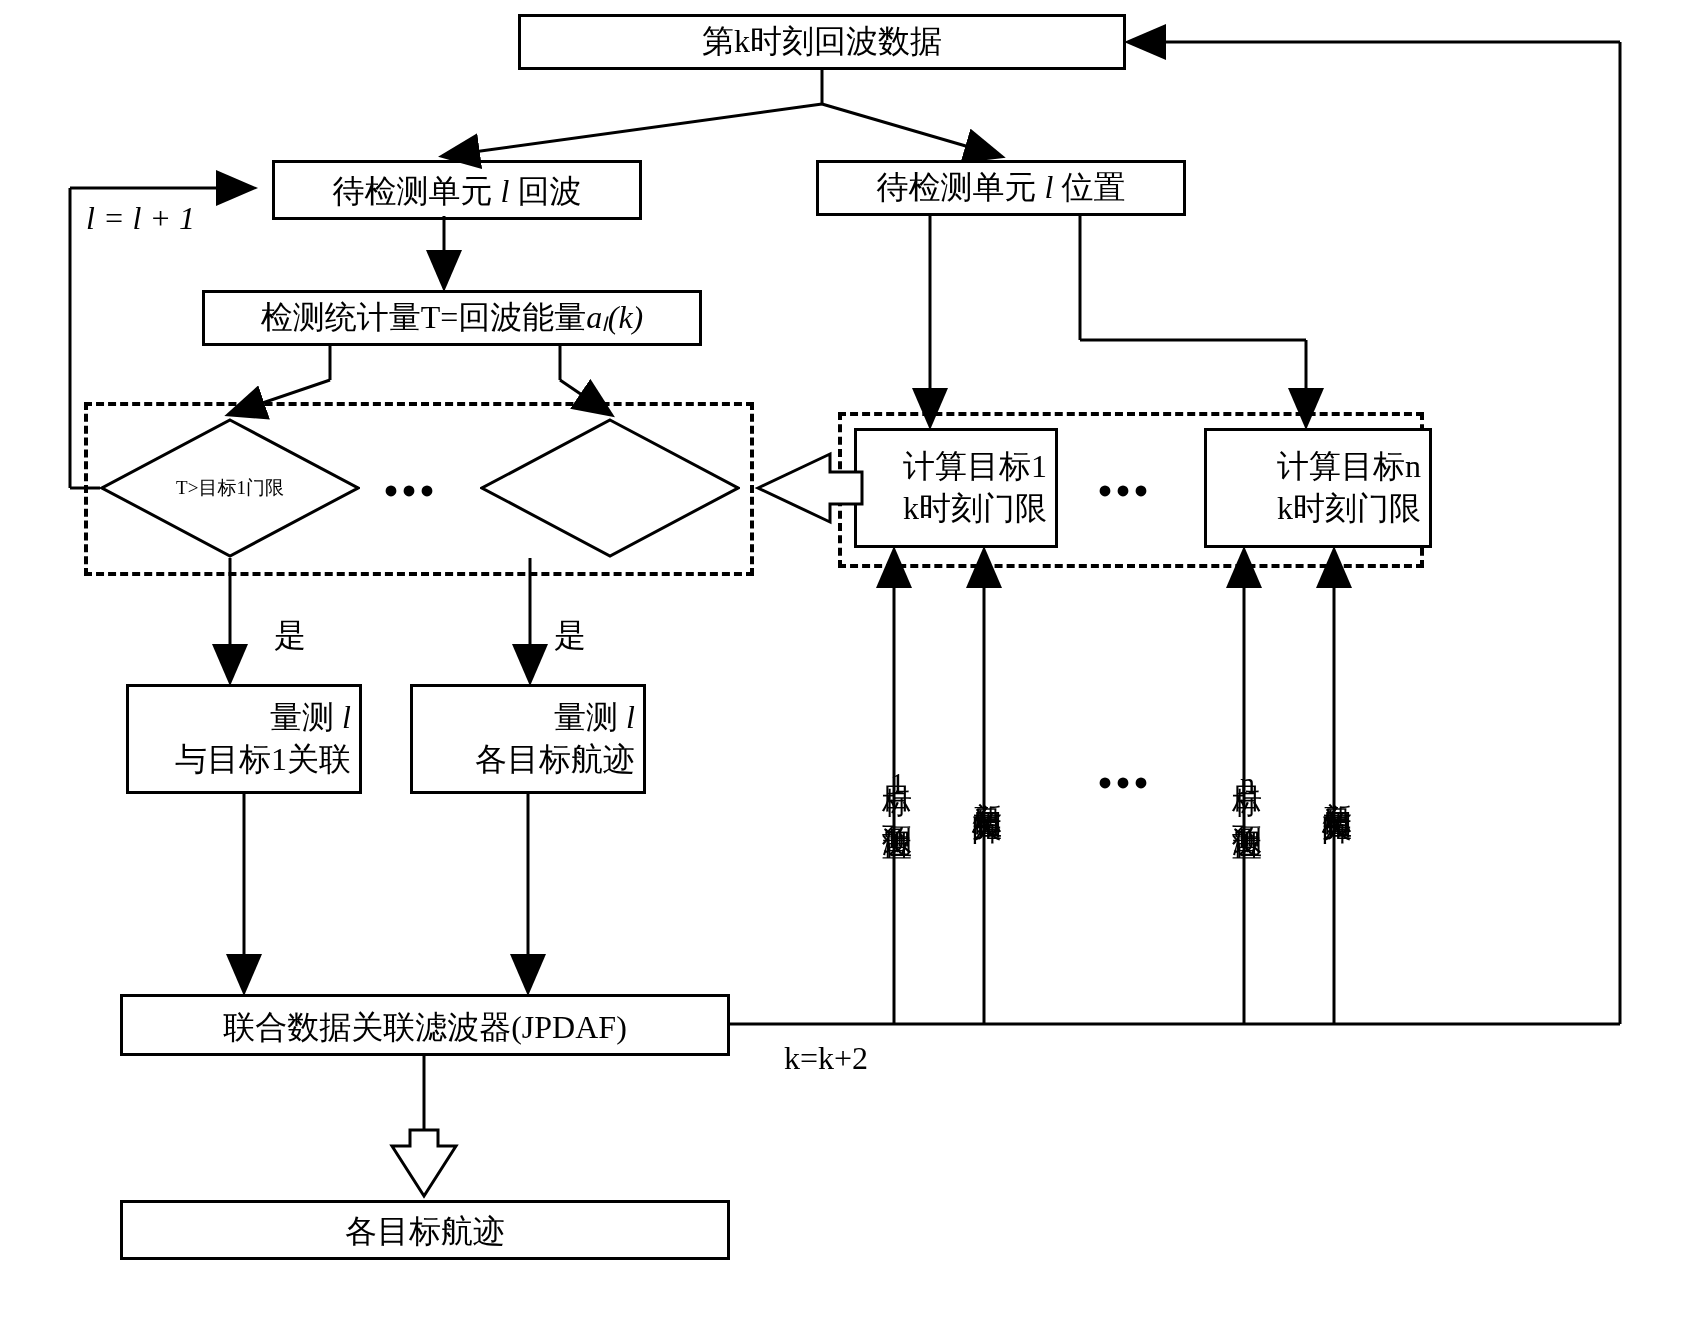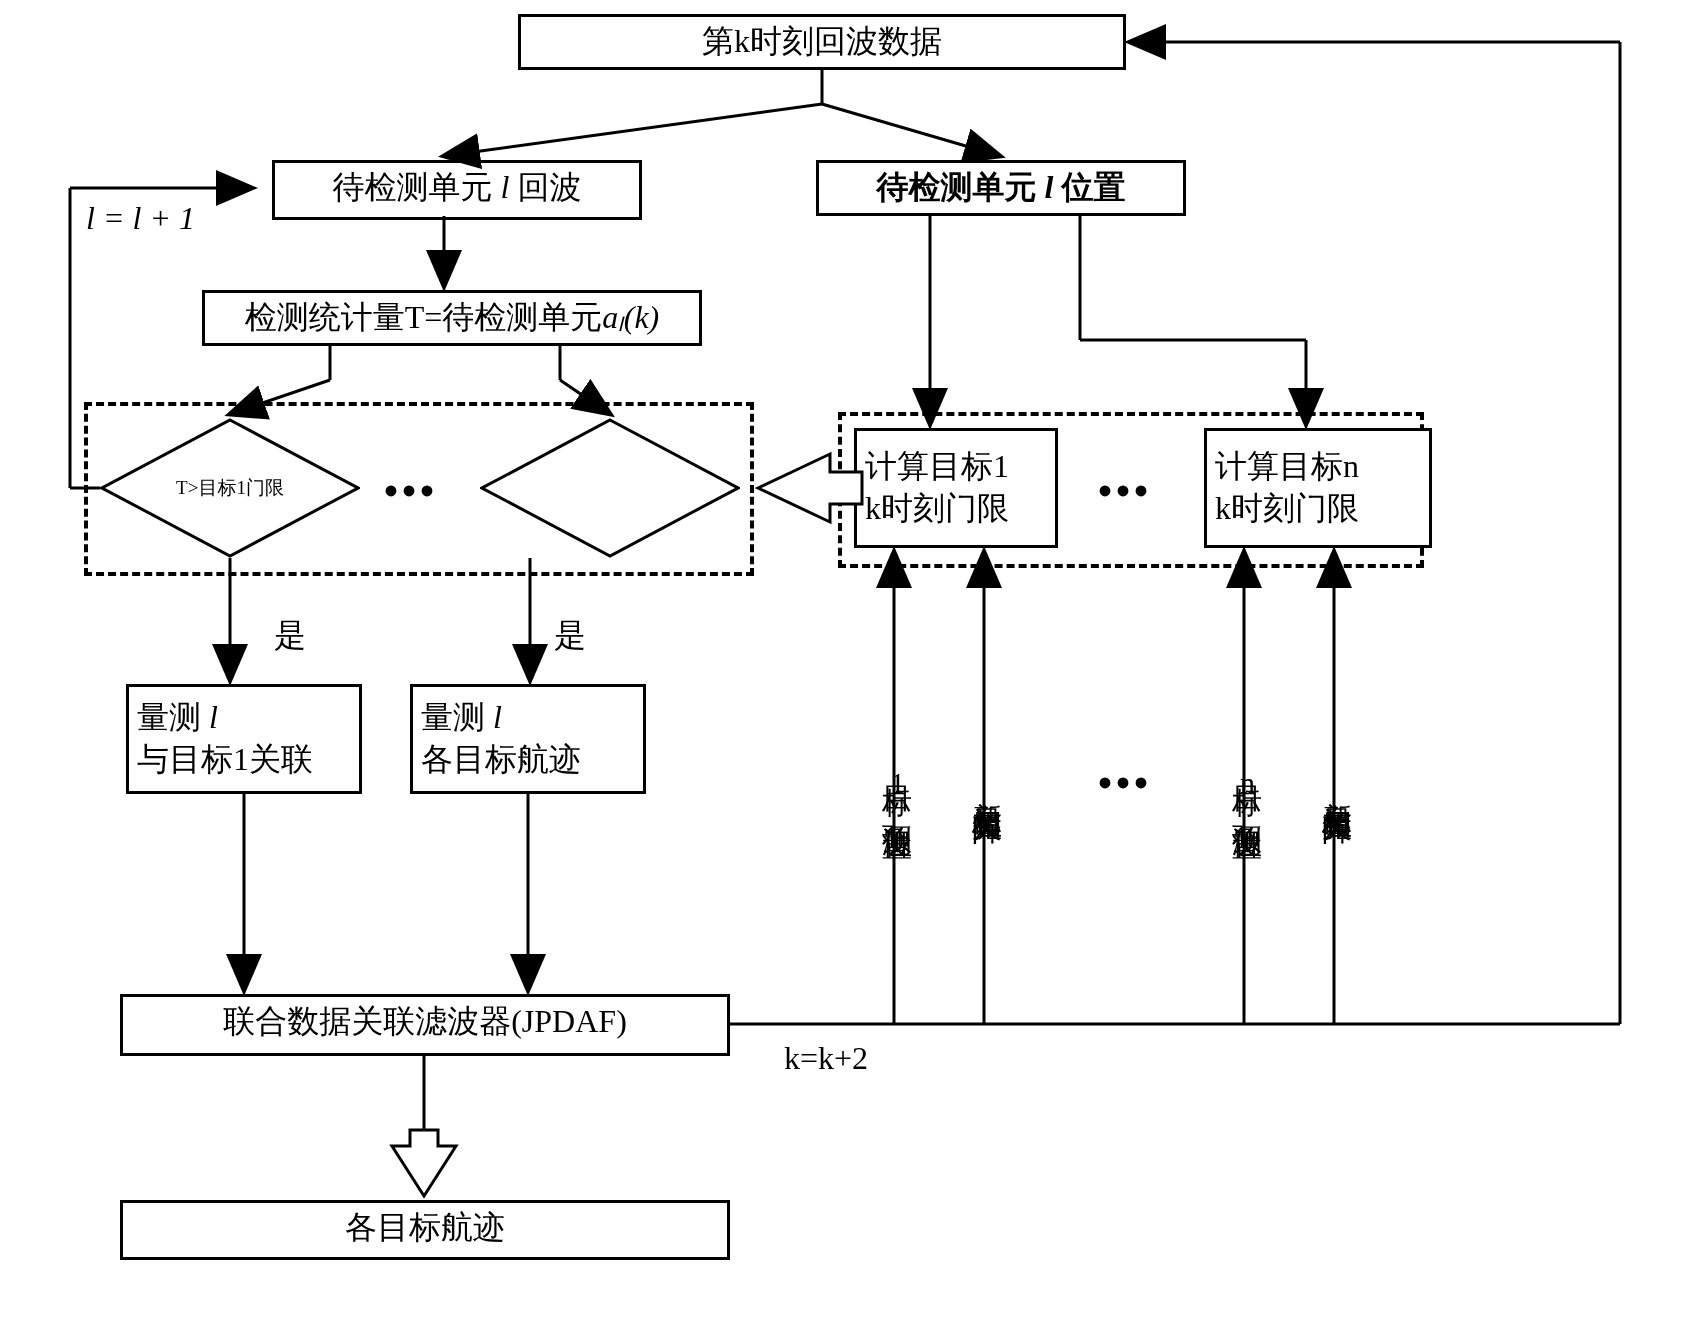--- a/index.html
+++ b/index.html
@@ -8,21 +8,21 @@
     background: #fff;
     width: 1681px;
     height: 1318px;
     position: relative;
   }
   .box {
     position: absolute;
     border: 3px solid #000;
     background: #fff;
     display: flex;
-    align-items: flex-start;
+    align-items: flex-end;
     justify-content: center;
     text-align: center;
     font-size: 32px;
     line-height: 1.3;
     padding: 4px 8px;
   }
   .dashed-box {
     position: absolute;
     border: 4px dashed #000;
     background: transparent;
@@ -80,29 +80,29 @@
 </div>
 
 <div class="box" style="left:272px; top:160px; width:370px; height:60px;">
   <span>
     <span>待检测单元 </span><span class="italic">l</span><span> 回波</span>
   </span>
 </div>
 
 <div class="label" style="left:86px; top:200px; font-style:italic; font-family:'Times New Roman',serif;">l = l + 1</div>
 
-<div class="box" style="left:816px; top:160px; width:370px; height:56px;font-weight:bold;">
+<div class="box" style="left:816px; top:160px; width:370px; height:56px;">
   <span>
     <span>待检测单元 </span><span class="italic">l</span><span> 位置</span>
   </span>
 </div>
 
 <div class="box" style="left:202px; top:290px; width:500px; height:56px;">
   <span>
-    <span>检测统计量T=待检测单元</span><span class="italic">aₗ(k)</span>
+    <span>检测统计量T=回波能量</span><span class="italic">aₗ(k)</span>
   </span>
 </div>
 
 <div class="dashed-box" style="left:84px; top:402px; width:670px; height:174px;"></div>
 
 <div class="diamond" style="left:100px; top:418px; width:260px; height:140px;">
   <svg viewBox="0 0 260 140">
       <polygon points="130,2 258,70 130,138 2,70" fill="#fff" stroke="#000" stroke-width="3"></polygon>
     </svg>
   <div class="diamond-label">T&gt;目标1门限</div>

